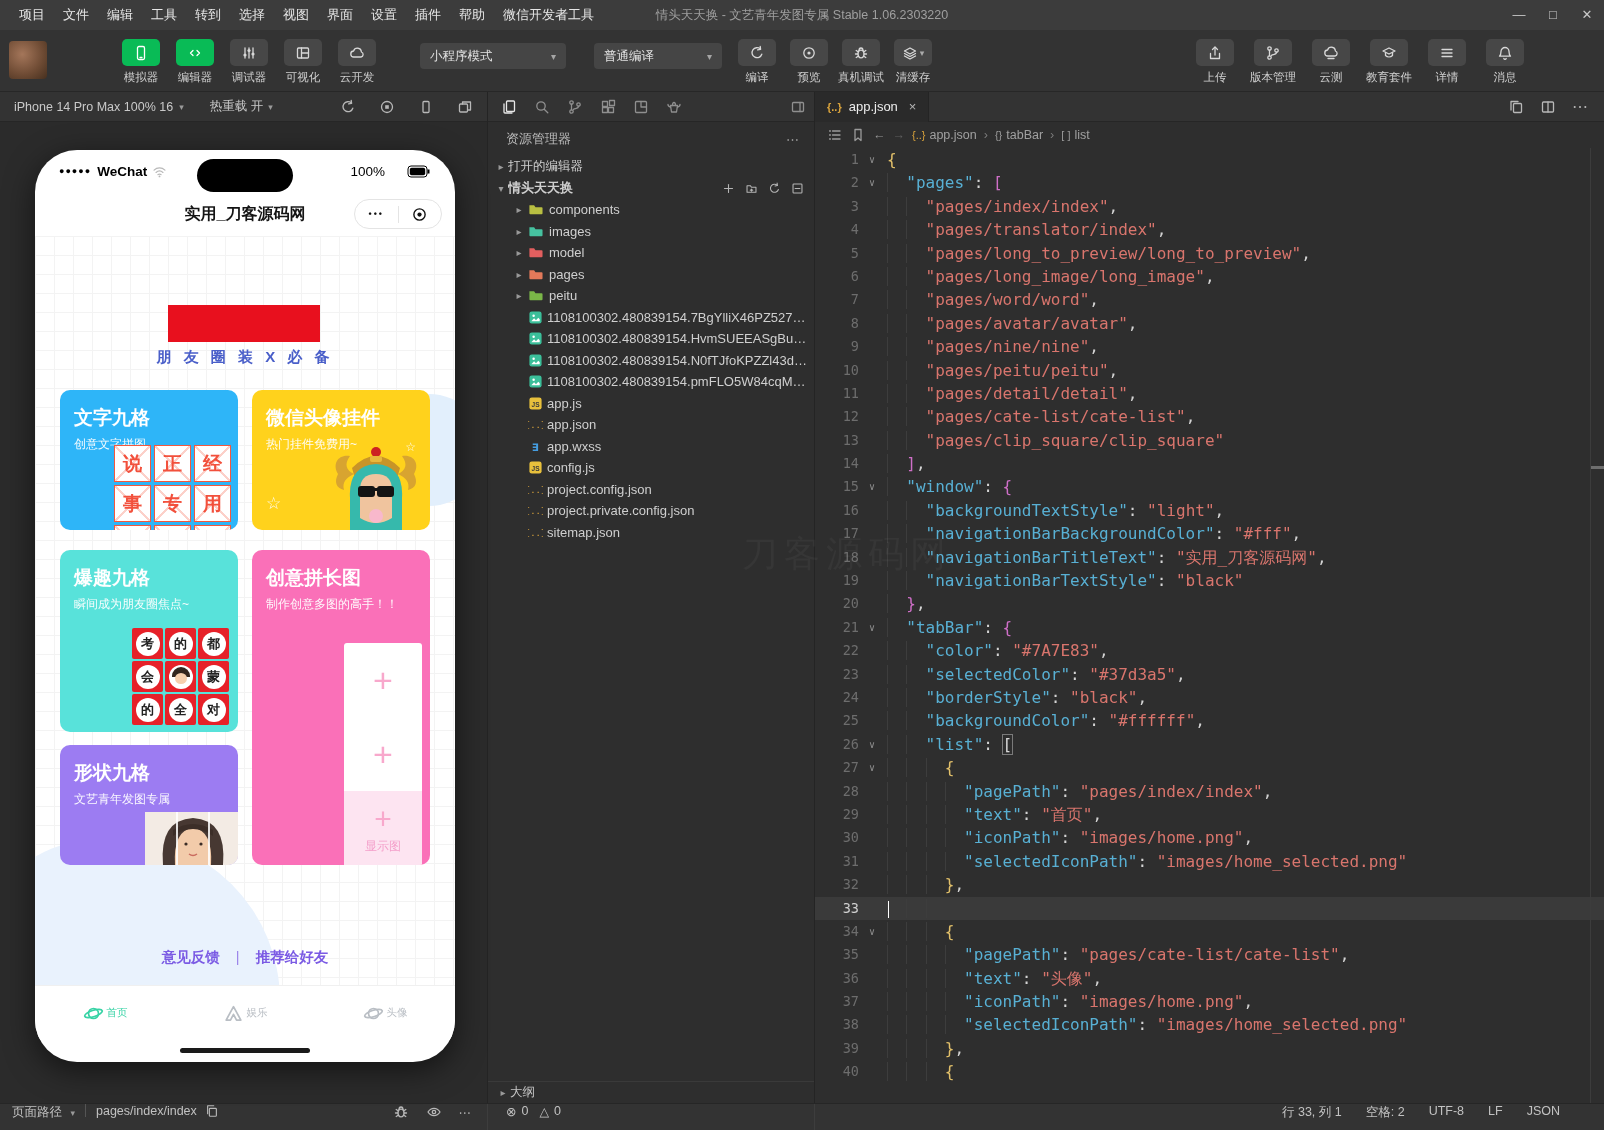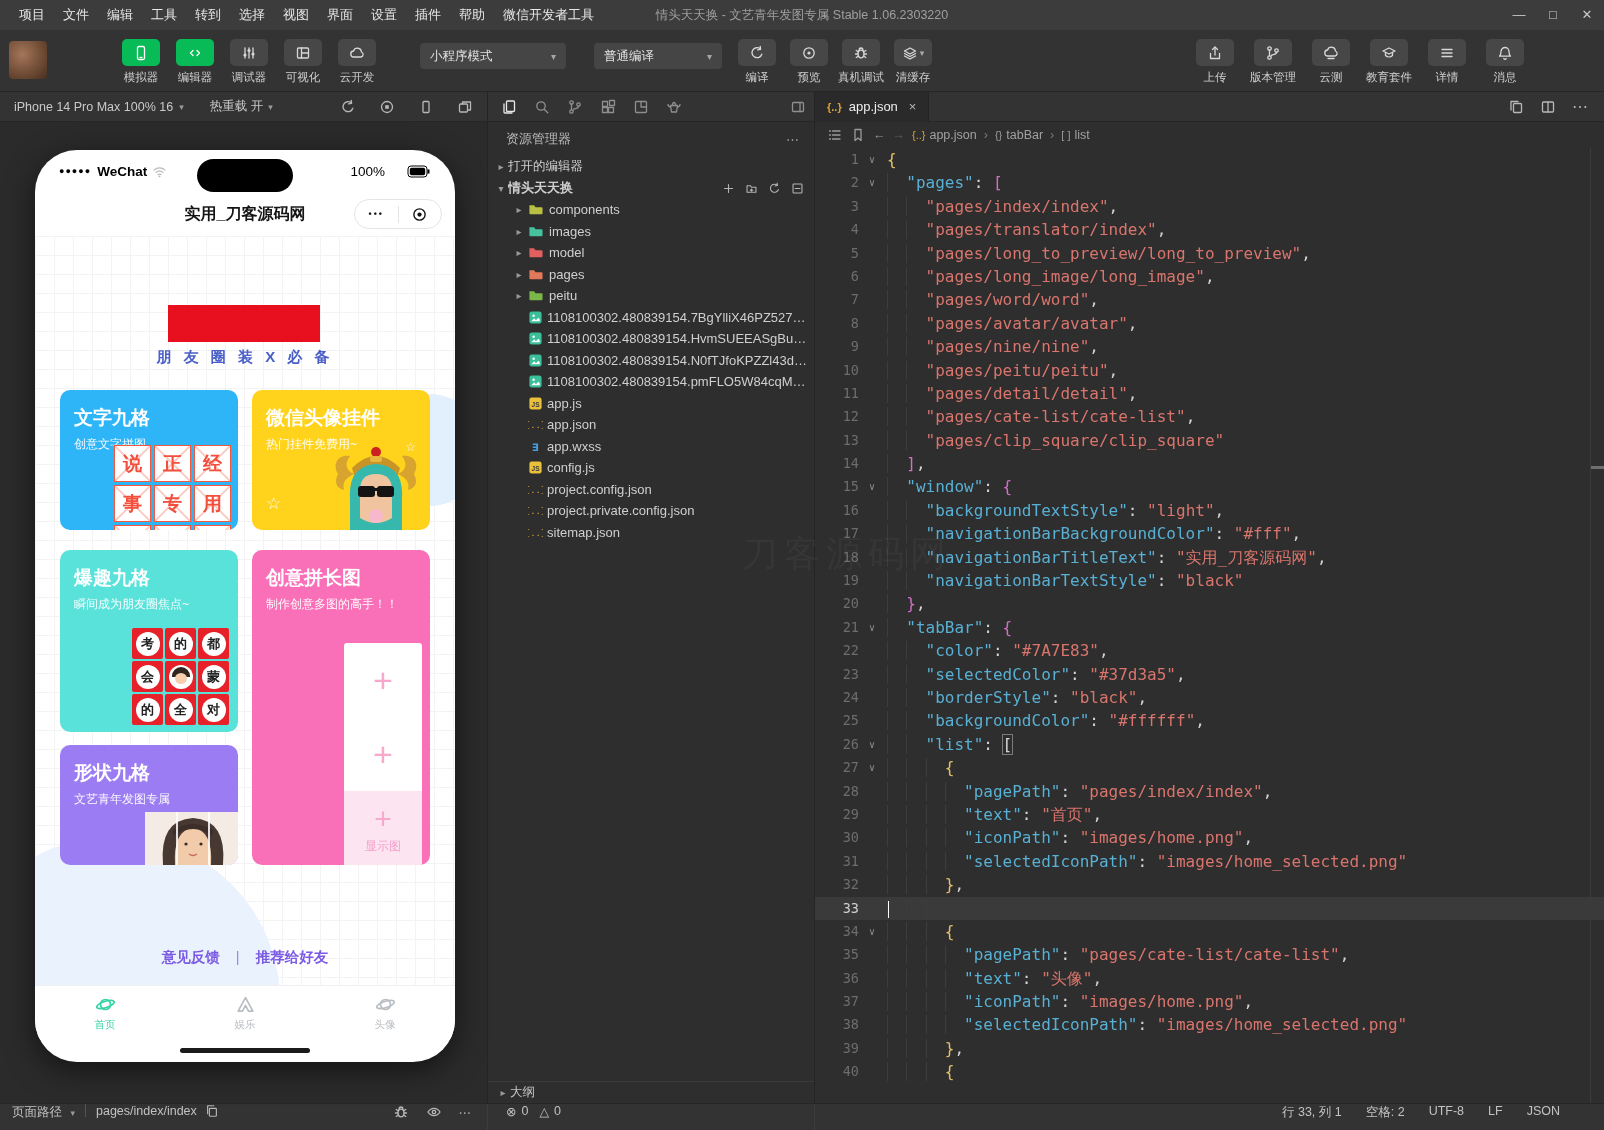--- a/index.html
+++ b/index.html
@@ -78,21 +78,21 @@
   .c2-art{position:absolute;right:8px;bottom:-4px}
   .strip{position:absolute;left:92px;top:93px;width:78px;height:222px;background:#fff;border-radius:3px;display:flex;flex-direction:column}
   .strip .sec{flex:1;display:flex;align-items:center;justify-content:center;color:#f8a8cc;font-size:34px;font-weight:300}
   .strip .sec.pink{background:#fde4f1;flex-direction:column;font-size:30px}
   .strip .sec .cap{font-size:12px;color:#f49fca;margin-top:2px;font-weight:normal}
   .photo{position:absolute;left:85px;top:67px;width:95px;height:53px;overflow:hidden;background:#f3ece6}
   .photo .gl{position:absolute;top:0;bottom:0;width:2px;background:rgba(255,255,255,.85)}
   .p-links{position:absolute;left:0;right:0;top:712px;text-align:center;font-size:14.5px;font-weight:bold;color:#7b5be4}
   .p-links .sep{margin:0 12px;font-weight:normal;color:#9a82ea}
   .p-tabbar{position:absolute;bottom:22px;left:0;right:0;height:55px;background:#fff;border-top:1px solid #f0f0f0;display:flex}
-  .p-tab{flex:1;display:flex;flex-direction:column;align-items:center;justify-content:center;gap:3px;color:#b9bec4;font-size:10.5px}
+  .p-tab{flex:1;display:flex;flex-direction:row;align-items:center;justify-content:center;gap:3px;color:#b9bec4;font-size:10.5px}
   .p-tab.on{color:#37d3a5}
   .homebar{position:absolute;bottom:9px;left:50%;transform:translateX(-50%);width:130px;height:5px;border-radius:3px;background:#1a1a1a}
   
   .exp-col{width:327px;flex:none;border-right:1px solid #242424;display:flex;flex-direction:column;background:#2e2e2e}
   .act-row{padding-left:13px;gap:17px}
   .act-row .aic{color:#8f8f8f}
   .act-row .aic.on{color:#e8e8e8}
   .act-row .panel-ic{margin-left:auto;margin-right:8px;color:#8f8f8f}
   .exp-header{height:34px;display:flex;align-items:center;padding:0 14px 0 18px;font-size:13px;color:#bbb;flex:none}
   .exp-header .more{margin-left:auto;color:#aaa;letter-spacing:1px}

